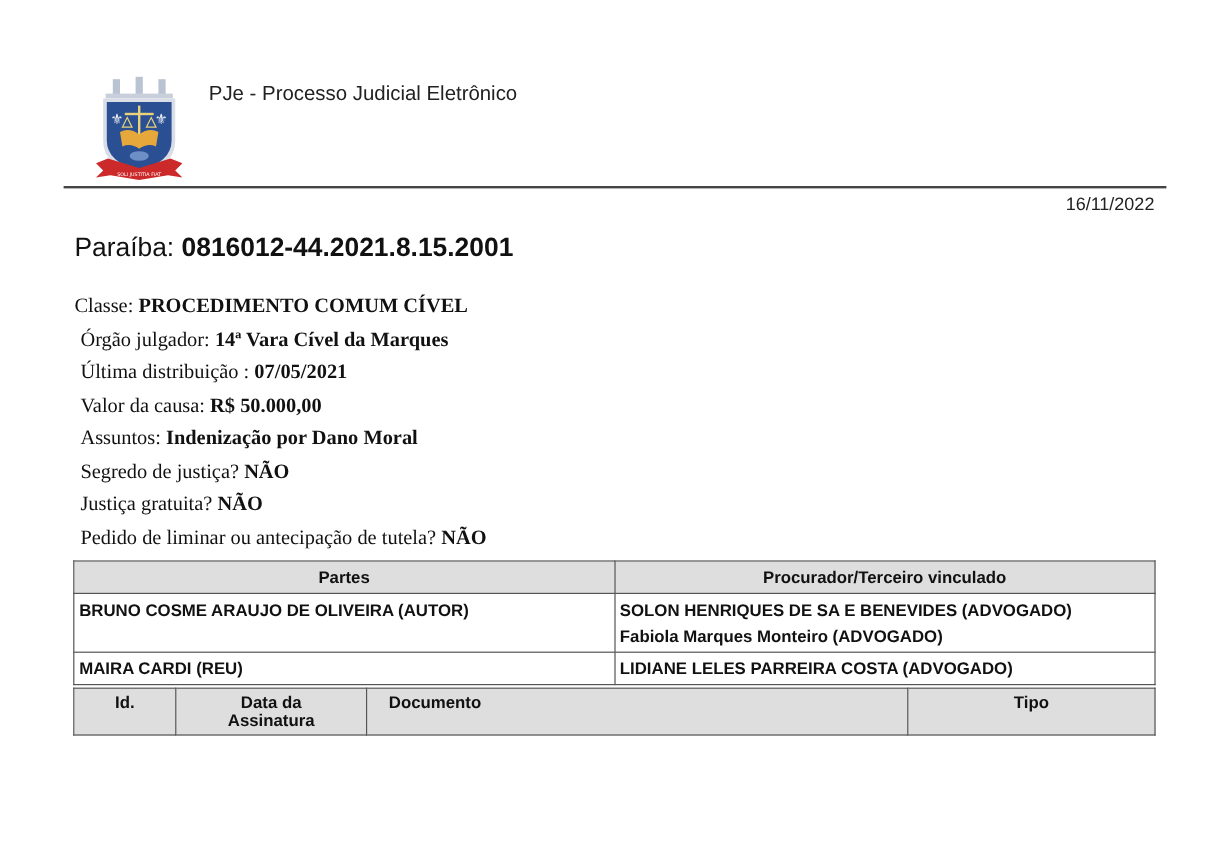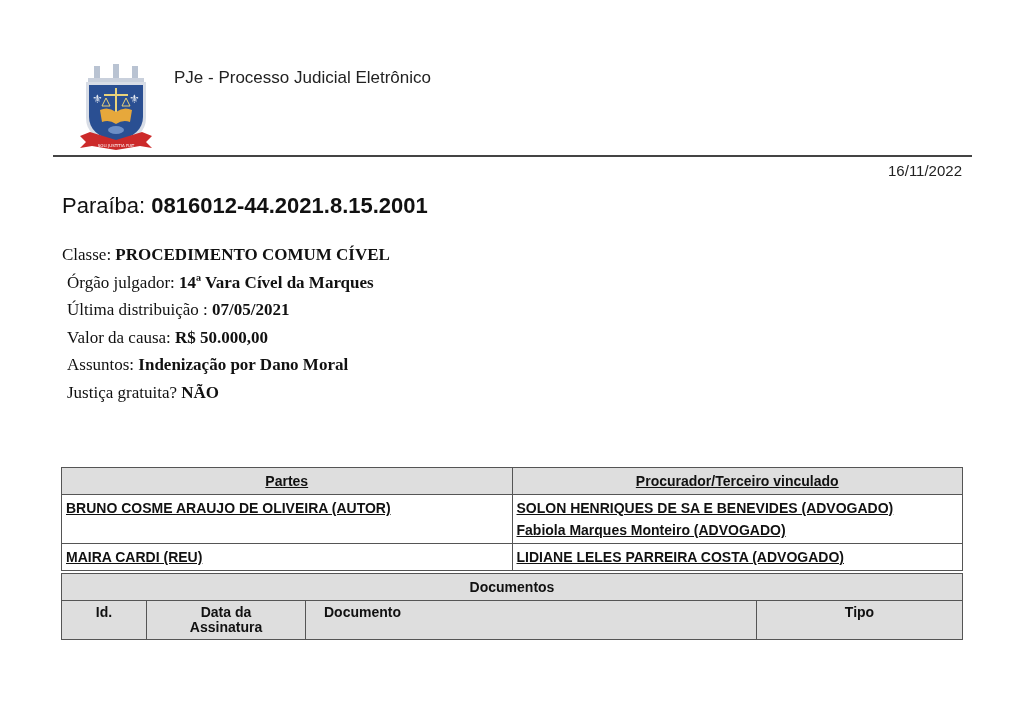--- a/index.html
+++ b/index.html
@@ -9,21 +9,21 @@
   .hdr-text { position: absolute; left: 174px; top: 68px; font-size: 17px; line-height: 19px; color: #222; }
   .hr { position: absolute; left: 53px; top: 155px; width: 919px; height: 2px; background: #444; }
   .date { position: absolute; right: 62px; top: 162px; font-size: 15px; color: #222; text-align: right; }
   .numero { position: absolute; left: 62px; top: 193px; font-size: 22px; color: #111; }
   .numero b { font-weight: bold; }
   .info { position: absolute; left: 62px; top: 241px; font-size: 17px; line-height: 27.5px; }
   .info div { white-space: nowrap; font-family: Liberation Serif, serif; }
   .info .ind { padding-left: 5px; }
   table { border-collapse: collapse; font-family: "Liberation Sans", sans-serif; }
   .partes { position: absolute; left: 61px; top: 467px; width: 902px; }
-  .partes th, .partes td { border: 1px solid #555; font-size: 14px; text-decoration: underline; }
+  .partes th, .partes td { border: 1px solid #555; font-size: 14px; }
   .partes th { background: #dedede; font-weight: bold; height: 24px; text-align: center; }
   .partes td { font-weight: bold; padding: 2px 4px; vertical-align: top; }
   .partes td div { line-height: 22px; }
   .docs { position: absolute; left: 61px; top: 573px; width: 902px; }
   .docs th, .docs td { border: 1px solid #555; font-size: 14px; }
   .docs .title { background: #dedede; height: 24px; text-align: center; font-weight: bold; }
   .docs .colh th { background: #dedede; font-weight: bold; vertical-align: top; line-height: 15px; padding: 4px 18px; }
   .docs td { vertical-align: top; padding: 2px 2px; line-height: 14px; }
   a.doclink { color: #1a1aa6; text-decoration: underline; font-size: 15px; }
 </style>
@@ -70,21 +70,23 @@
   <span>Paraíba:</span>
   <b>0816012-44.2021.8.15.2001</b>
 </div>
 
 <div class="info">
   <div><span>Classe:</span> <b>PROCEDIMENTO COMUM CÍVEL</b></div>
   <div class="ind"><span>Órgão julgador:</span> <b>14ª Vara Cível da Marques</b></div>
   <div class="ind"><span>Última distribuição :</span> <b>07/05/2021</b></div>
   <div class="ind"><span>Valor da causa:</span> <b>R$ 50.000,00</b></div>
   <div class="ind"><span>Assuntos:</span> <b>Indenização por Dano Moral</b></div>
+  <div class="ind"><span>Segredo de justiça?</span> <b>NÃO</b></div>
   <div class="ind"><span>Justiça gratuita?</span> <b>NÃO</b></div>
+  <div class="ind"><span>Pedido de liminar ou antecipação de tutela?</span> <b>NÃO</b></div>
 </div>
 
 <table class="partes">
   <tbody>
       <tr>
     <th style="width:50%">Partes</th>
     <th>Procurador/Terceiro vinculado</th>
   </tr>
   <tr>
     <td>
@@ -101,23 +103,20 @@
         </td>
     <td>
           <div>LIDIANE LELES PARREIRA COSTA (ADVOGADO)</div>
         </td>
   </tr>
 </tbody>
   </table>
 
 <table class="docs">
   <tbody>
-      <tr>
-    <th class="title" colspan="4">Documentos</th>
-  </tr>
   <tr class="colh">
     <th style="width:48px">Id.</th>
     <th style="width:122px">Data da<br>Assinatura</th>
     <th style="width:414px; text-align:left">Documento</th>
     <th>Tipo</th>
   </tr>
 </tbody>
   </table>
 
 </body></html>

